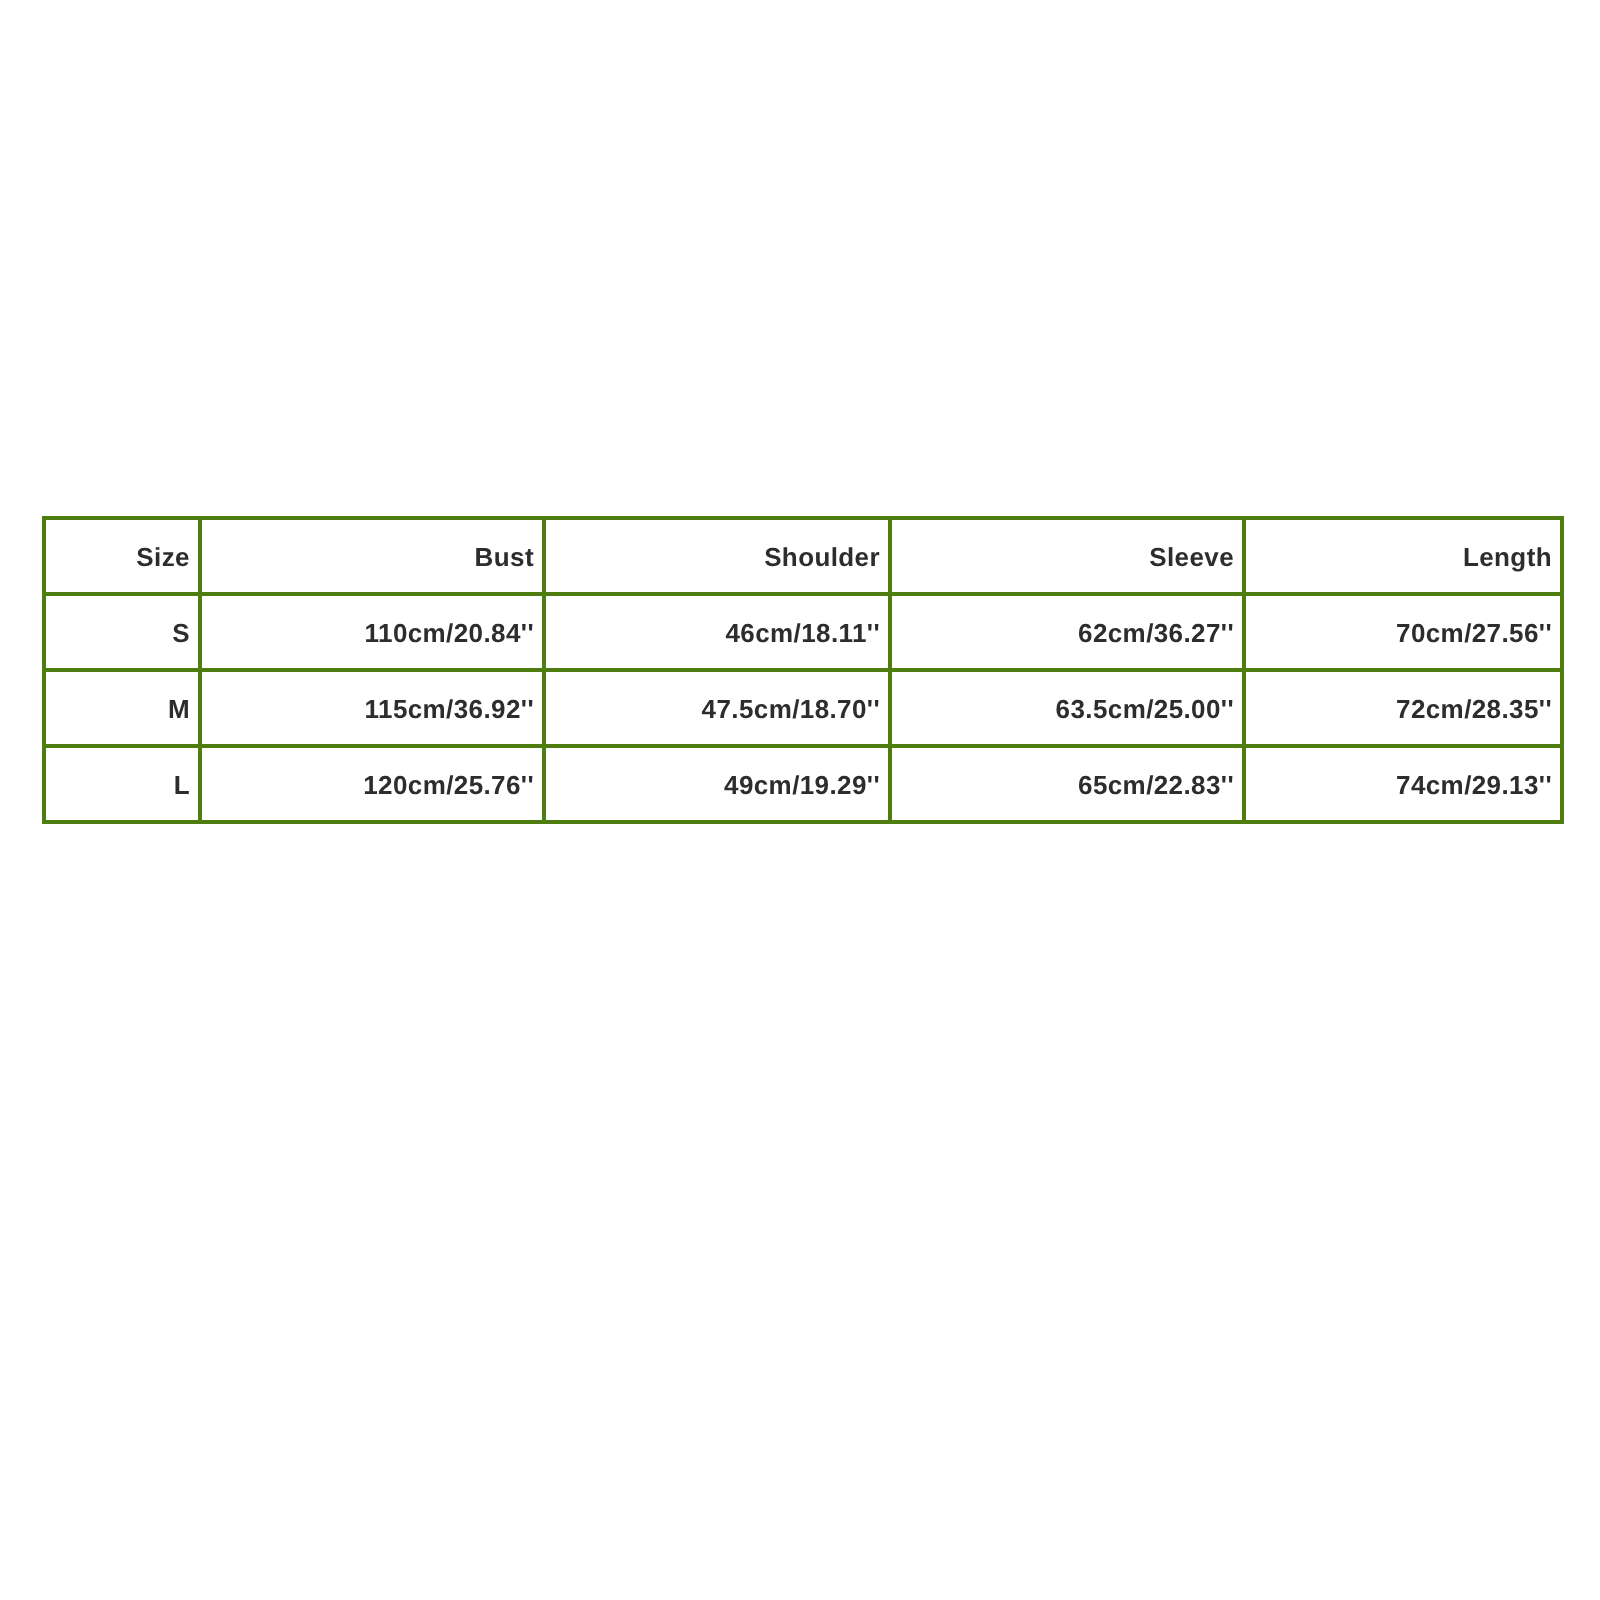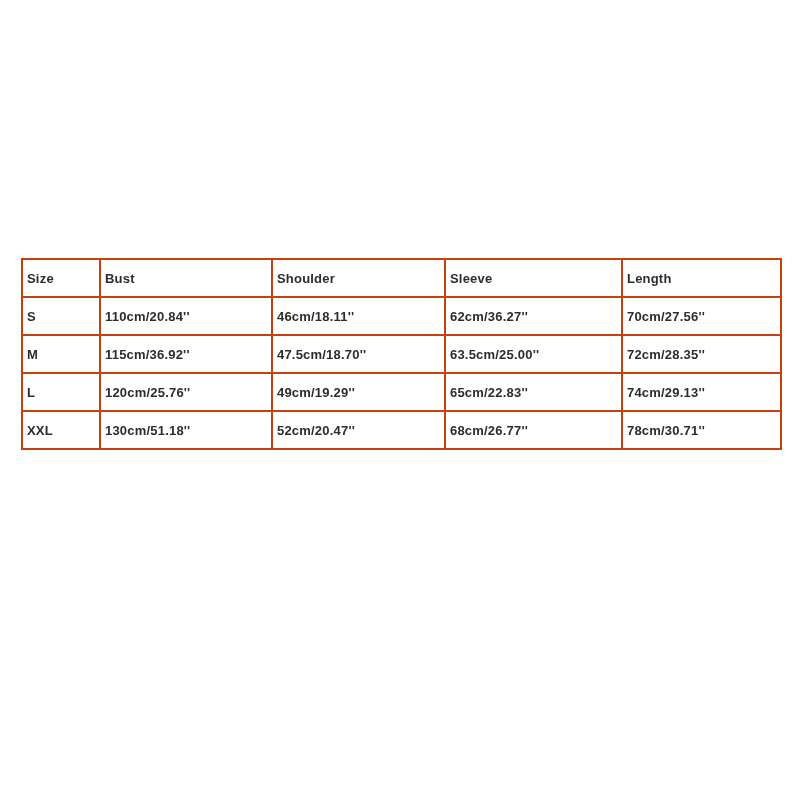--- a/index.html
+++ b/index.html
@@ -21,23 +21,23 @@
     width: 759px;
   }
   table.size-table {
     border-collapse: collapse;
     table-layout: fixed;
     width: 759px;
     background: #ffffff;
   }
   table.size-table th,
   table.size-table td {
-    border: 2px solid #c2410c;
+    border: 2px solid #4d7c0f;
     height: 36px;
-    text-align: left;
+    text-align: right;
     vertical-align: middle;
     font-size: 13px;
     font-weight: bold;
     color: #2d2d2d;
     letter-spacing: 0.2px;
     padding: 0 4px;
     overflow: hidden;
     white-space: nowrap;
   }
   col.c-size     { width: 78px; }
@@ -83,23 +83,16 @@
           <td>63.5cm/25.00''</td>
           <td>72cm/28.35''</td>
         </tr>
         <tr>
           <td>L</td>
           <td>120cm/25.76''</td>
           <td>49cm/19.29''</td>
           <td>65cm/22.83''</td>
           <td>74cm/29.13''</td>
         </tr>
-        <tr>
-          <td>XXL</td>
-          <td>130cm/51.18''</td>
-          <td>52cm/20.47''</td>
-          <td>68cm/26.77''</td>
-          <td>78cm/30.71''</td>
-        </tr>
       </tbody>
     </table>
   </div>
 </div>
 
 </body></html>

